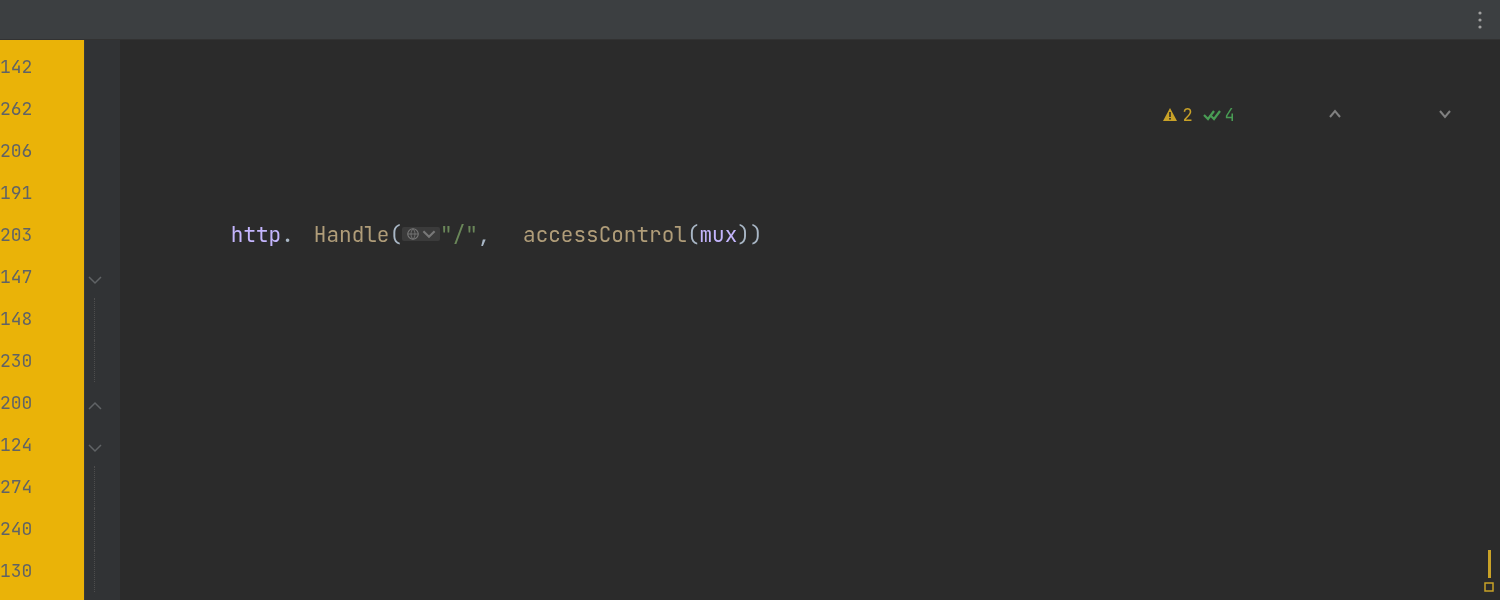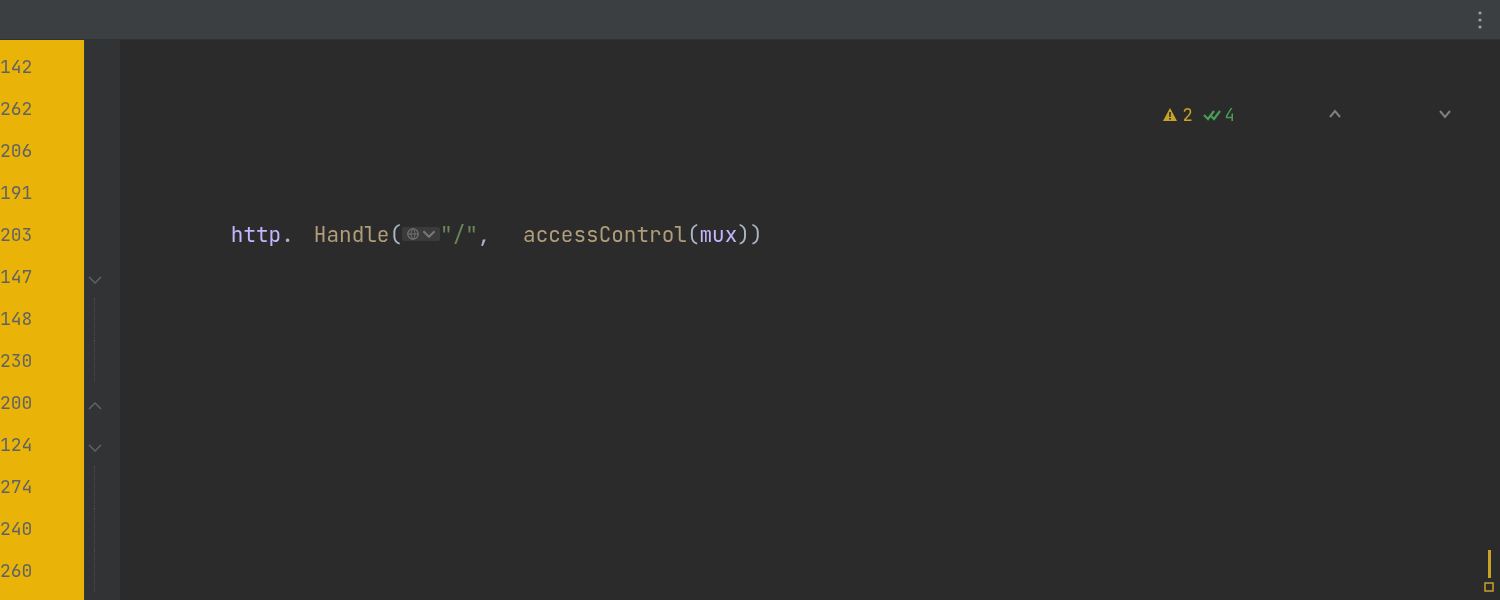--- a/index.html
+++ b/index.html
@@ -163,21 +163,21 @@
     <div class="ln">206</div>
     <div class="ln">191</div>
     <div class="ln">203</div>
     <div class="ln">147</div>
     <div class="ln">148</div>
     <div class="ln">230</div>
     <div class="ln">200</div>
     <div class="ln">124</div>
     <div class="ln">274</div>
     <div class="ln">240</div>
-    <div class="ln">260</div>
+    <div class="ln">130</div>
   </div>
 
   <div class="fold-region">
     <div class="fr"></div>
       <div class="fr"></div>
       <div class="fr"></div>
       <div class="fr"></div>
       <div class="fr"></div>
     <div class="fr">
         <span class="fold-mark"><svg viewBox="0 0 16 16">

